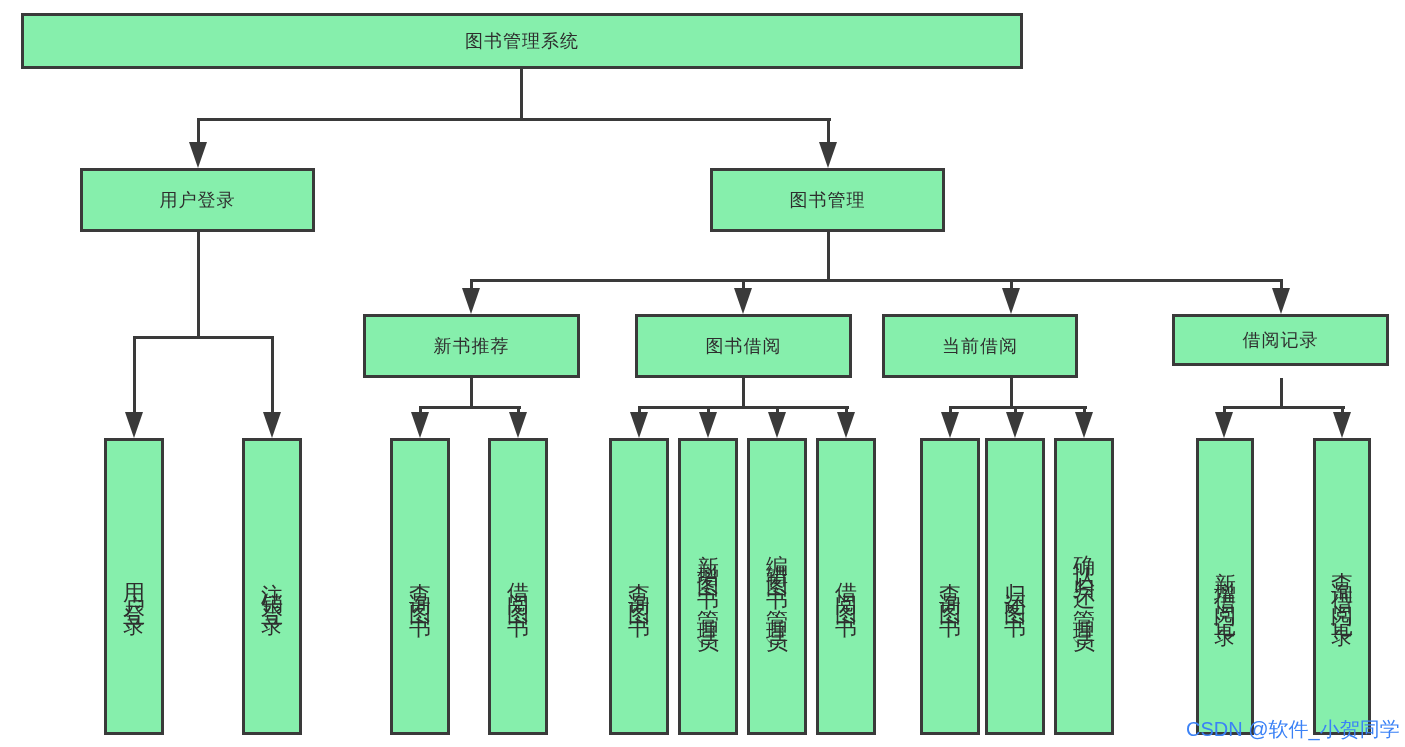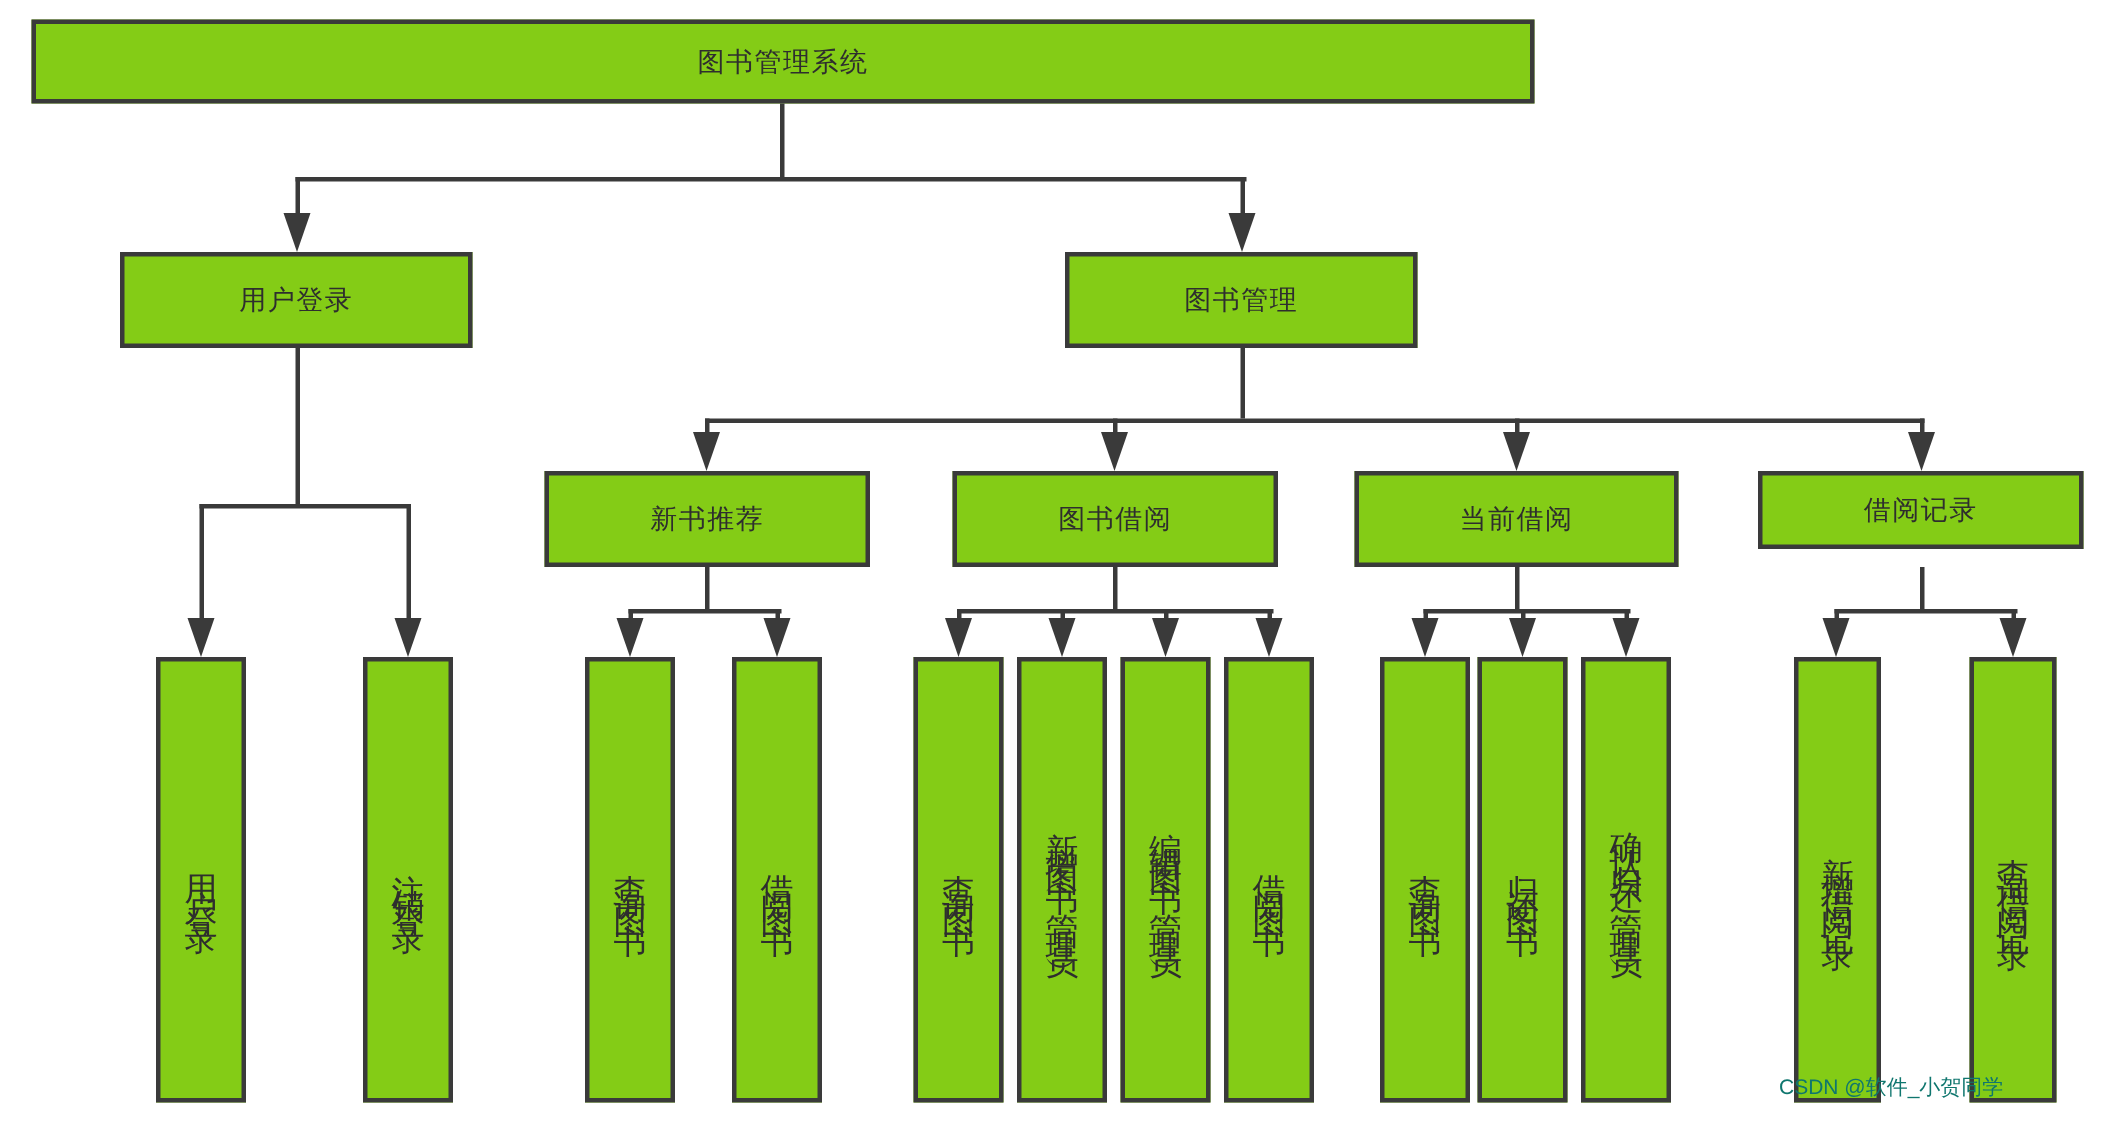--- a/index.html
+++ b/index.html
@@ -13,21 +13,21 @@
     height: 747px;
     background: #ffffff;
     font-family: "Liberation Sans", "DejaVu Sans", sans-serif;
     color: #2e2e2e;
     overflow: hidden;
   }
   .box {
     position: absolute;
     box-sizing: border-box;
     border: 3px solid #3a3a3a;
-    background: #84cc16;
+    background: #86efac;
     display: flex;
     align-items: center;
     justify-content: center;
   }
   .box.h span {
     font-size: 18px;
     letter-spacing: 1px;
     white-space: nowrap;
   }
   .box.v span {
@@ -51,22 +51,22 @@
     width: 0;
     height: 0;
     border-left: 9px solid transparent;
     border-right: 9px solid transparent;
     border-top: 26px solid #3a3a3a;
   }
   .watermark {
     position: absolute;
     left: 1186px;
     top: 716px;
-    font-size: 14px;
-    color: #0f766e;
+    font-size: 20px;
+    color: #3b82f6;
     white-space: nowrap;
   }
 </style>
 </head>
 <body>
 
 <div class="canvas">
 
   <div class="box h" style="left:21px;top:13px;width:1002px;height:56px">
     <span>图书管理系统</span>
@@ -78,21 +78,21 @@
   <div class="box h" style="left:363px;top:314px;width:217px;height:64px">
     <span>新书推荐</span>
   </div>
 
   <div class="box h" style="left:710px;top:168px;width:235px;height:64px">
     <span>图书管理</span>
   </div>
   <div class="box h" style="left:635px;top:314px;width:217px;height:64px">
     <span>图书借阅</span>
   </div>
-  <div class="box h" style="left:903px;top:314px;width:216px;height:64px">
+  <div class="box h" style="left:882px;top:314px;width:196px;height:64px">
     <span>当前借阅</span>
   </div>
   <div class="box h" style="left:1172px;top:314px;width:217px;height:52px">
     <span>借阅记录</span>
   </div>
 
   <div class="box v" style="left:104px;top:438px;width:60px;height:297px">
     <span>用户登录</span>
   </div>
   <div class="box v" style="left:242px;top:438px;width:60px;height:297px">

